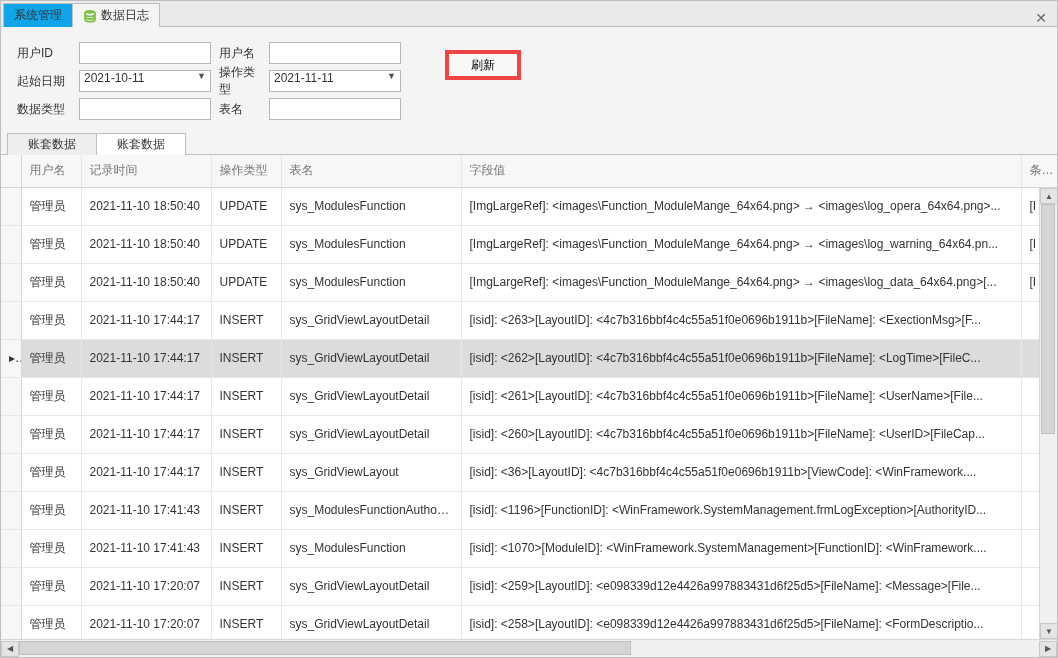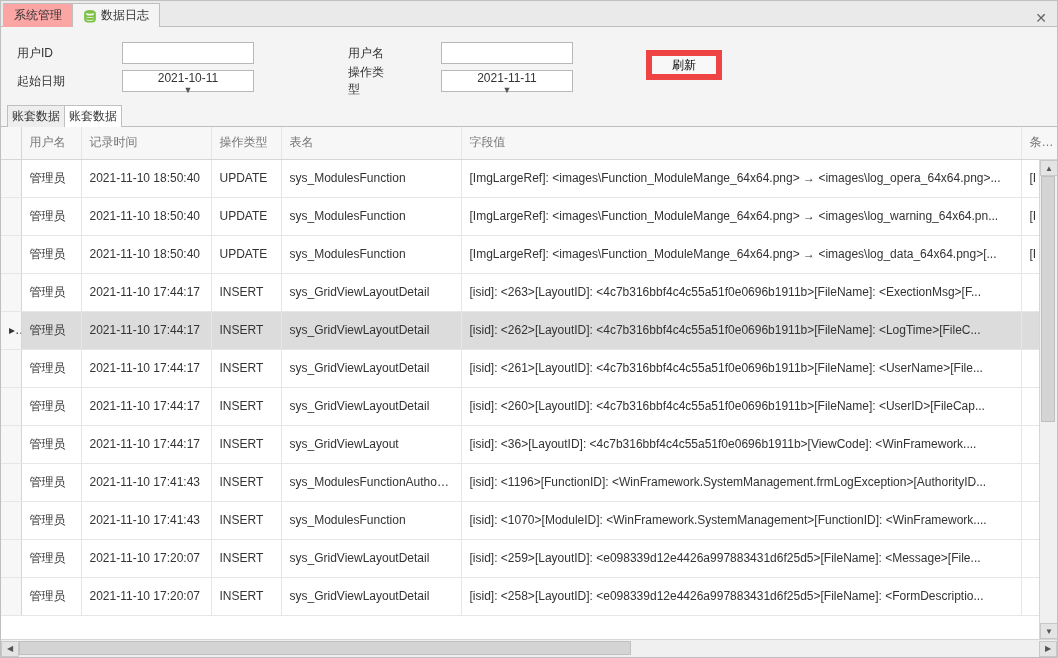--- a/index.html
+++ b/index.html
@@ -42,21 +42,21 @@
     position: relative;
     top: 1px;
     cursor: default;
   }
   .top-tab.active {
     background: #f4f4f4;
     z-index: 2;
     justify-content: flex-end;
   }
   .top-tab.inactive {
-    background: #fca5a5;
+    background: #0ea5e9;
   }
   .top-tab .db-icon {
     width: 14px; height: 14px;
     display: inline-block;
   }
   .top-close {
     margin-left: auto;
     width: 26px;
     text-align: center;
     font-size: 14px;
@@ -66,72 +66,69 @@
   }
   
   .filter-form {
     padding: 12px 16px 8px 16px;
     background: #f4f4f4;
   }
   .filter-row {
     display: flex;
     align-items: center;
     height: 28px;
-    gap: 43px;
   }
   .filter-label {
     width: 62px;
     text-align: left;
     color: #333;
     padding-right: 4px;
   }
   .filter-input, .filter-date {
     height: 22px;
     border: 1px solid #b8b8b8;
     background: #fff;
     padding: 0 4px;
     font-size: 12px;
     font-family: inherit;
   }
   .filter-input { width: 132px; }
   .filter-date {
     width: 132px;
     display: flex;
-    align-items: center;
     justify-content: space-between;
     cursor: pointer;
-    flex-direction: column;
   }
   .date-caret {
     font-size: 9px;
     color: #555;
   }
   .col-gap { width: 8px; }
   .refresh-btn {
-    margin-left: 30px;
+    margin-left: 44px;
     width: 76px;
     height: 30px;
-    border: 6px solid #ef4444;
+    border: 4px solid #ef4444;
     background: #f8f8f8;
     cursor: pointer;
     font-size: 12px;
     font-family: inherit;
   }
   
   .inner-tabstrip {
     height: 24px;
     border-bottom: 1px solid #bfbfbf;
     display: flex;
     align-items: flex-end;
     padding-left: 6px;
     background: #f4f4f4;
   }
   .inner-tab {
     height: 22px;
-    padding: 0 4px;
+    padding: 0 20px;
     display: flex;
     align-items: center;
     border: 1px solid #bfbfbf;
     border-bottom: none;
     background: #eee;
     margin-right: -1px;
     position: relative;
     top: 1px;
     cursor: default;
   }
@@ -273,20 +270,27 @@
       <div class="filter-date">
         <span>2021-10-11</span>
         <span class="date-caret">▼</span>
       </div>
       <span class="col-gap"></span>
       <span class="filter-label" style="width:50px">操作类型</span>
       <div class="filter-date">
         <span>2021-11-11</span>
         <span class="date-caret">▼</span>
       </div>
+    </div>
+    <div class="filter-row">
+      <span class="filter-label">数据类型</span>
+      <input class="filter-input" style="">
+      <span class="col-gap"></span>
+      <span class="filter-label" style="width:50px">表名</span>
+      <input class="filter-input" style="">
     </div>
   </div>
 
   <div class="inner-tabstrip">
     <div class="inner-tab">
       <span>账套数据</span>
     </div>
     <div class="inner-tab active">
       <span>账套数据</span>
     </div>

